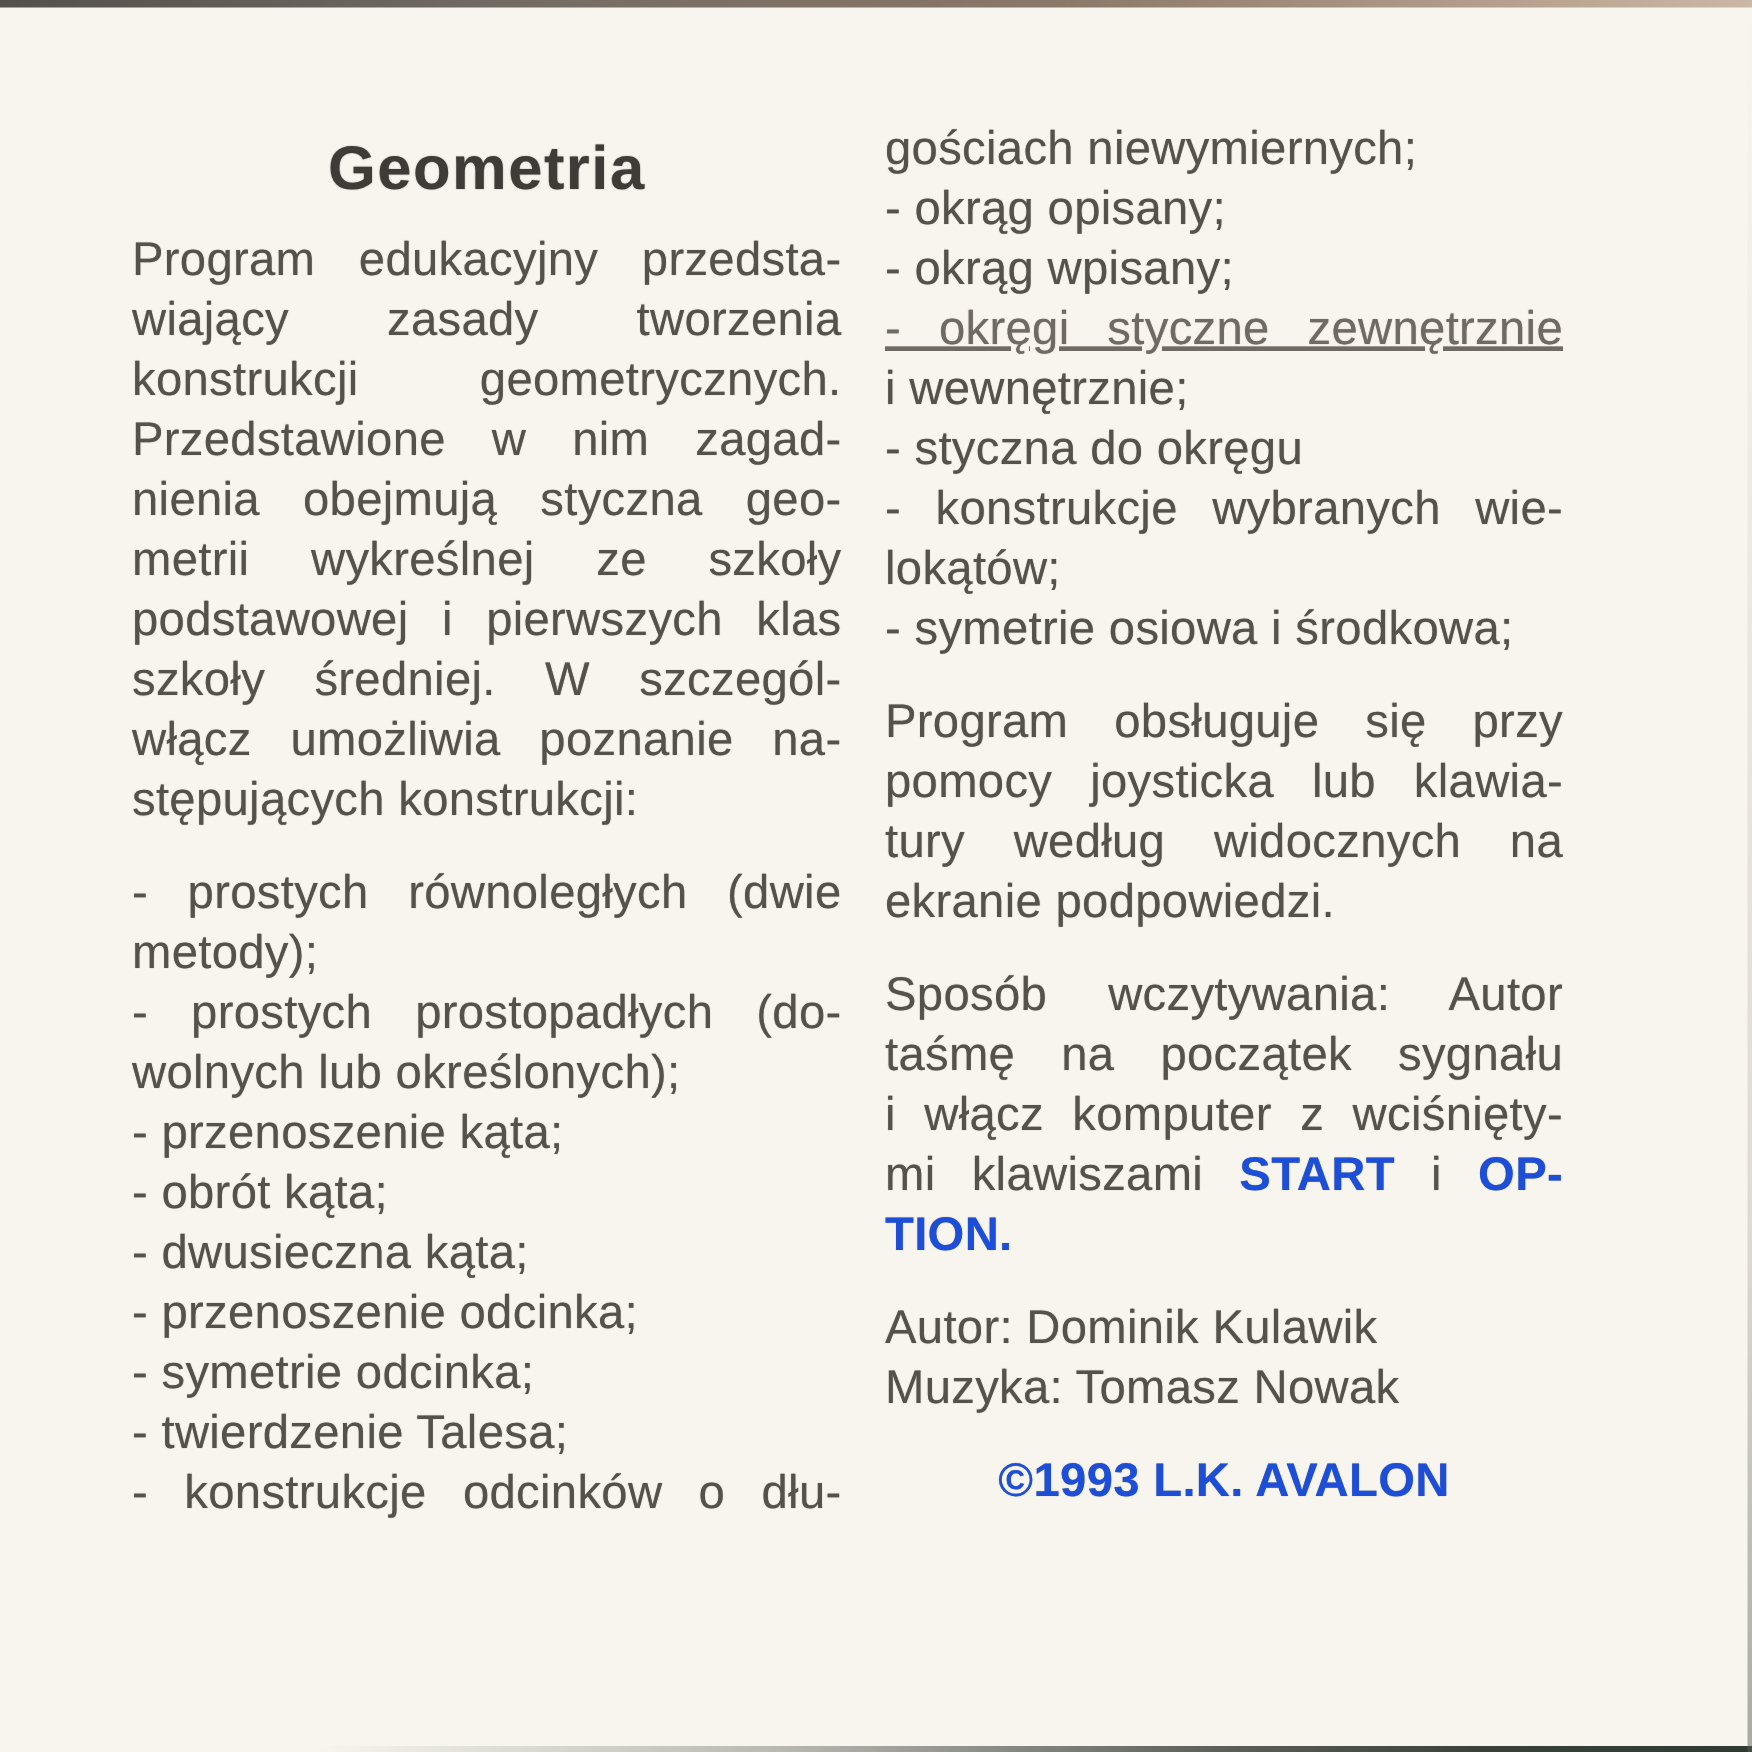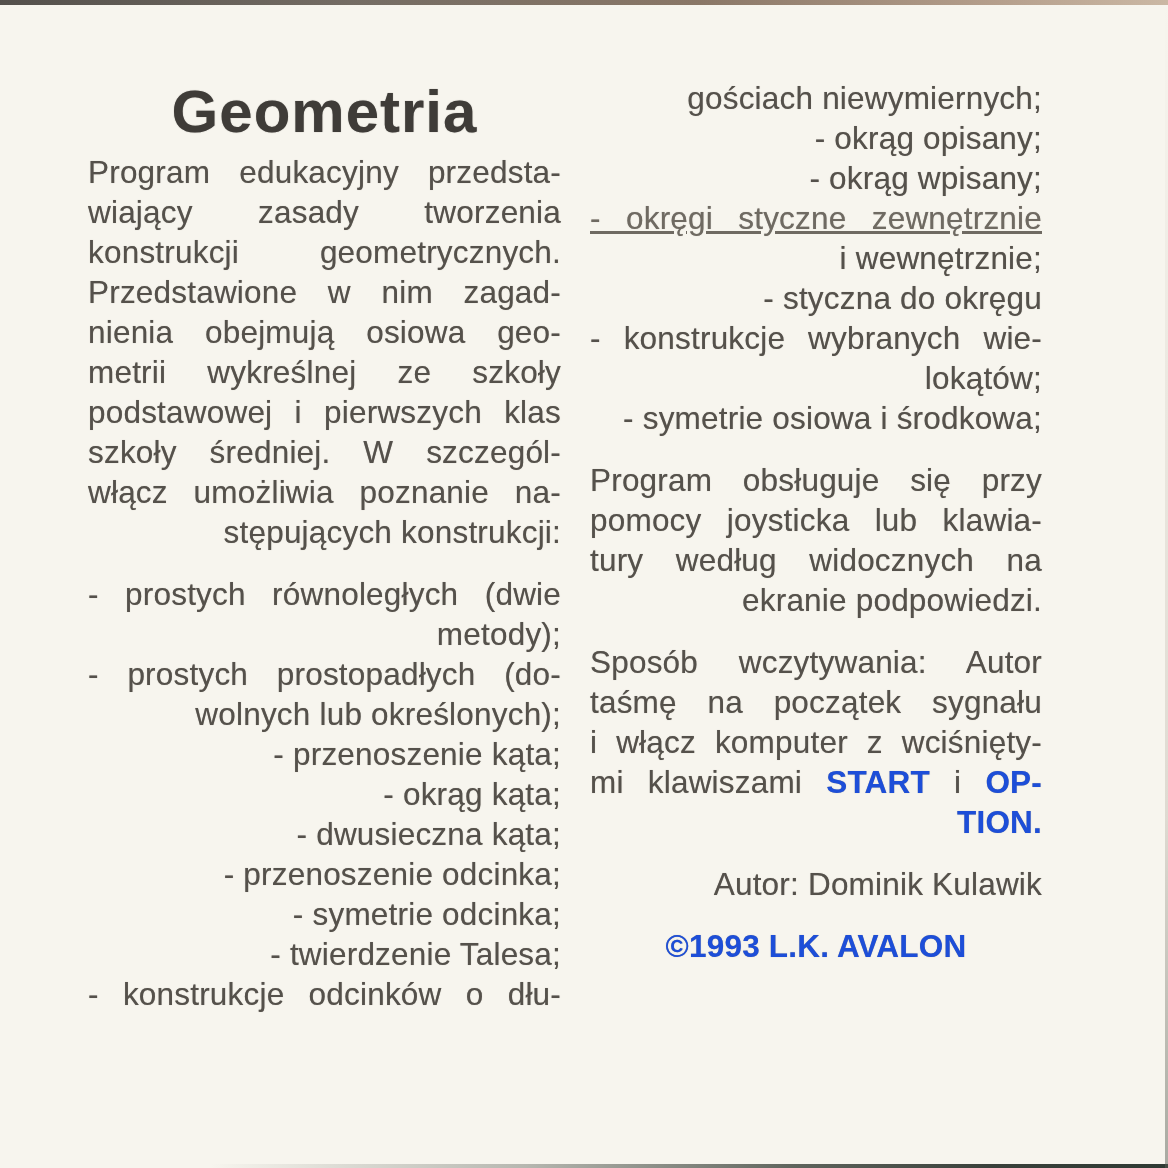--- a/index.html
+++ b/index.html
@@ -26,69 +26,69 @@
   .edge-right {
     position:absolute; right:0; top:0; width:3px; height:100%;
     background: linear-gradient(to bottom, rgba(150,140,125,0) 0%, rgba(150,140,125,.25) 70%, rgba(90,95,85,.5) 100%);
   }
   .col { position:absolute; font-size:31.5px; letter-spacing:.2px; }
   .col-left  { left:88px;  top:86px; width:473px; }
   .col-right { left:590px; top:78px; width:452px; }
   .doc-title {
     text-align:center;
     font-weight:bold;
-    font-size:60px;
+    font-size:41px;
     line-height:52px;
     letter-spacing:1px;
     color: var(--title, #3f3c38);
     margin-bottom:14px;
     text-shadow: 0 0 1px rgba(62,58,53,.5);
   }
   .block + .block { margin-top:22px; }
   .line {
     line-height:40px;
     white-space:normal;
     text-shadow: 0 0 .7px rgba(82,77,70,.55);
   }
   .align-justify { text-align:justify; text-align-last:justify; }
-  .align-left    { text-align:right; }
+  .align-left    { text-align:left; }
   .align-center  { text-align:center; text-align-last:center; }
   .bold { font-weight:bold; color:#1d4ed8; }
   .light { color:#6f6a62;text-decoration:underline; }
 </style>
 </head>
 <body>
 
 <div class="page">
   <div class="edge-top"></div>
   <div class="edge-bottom"></div>
   <div class="edge-right"></div>
 
   <div class="col col-left">
     <div class="doc-title">Geometria</div>
     <div>
         <div class="block">
           <div class="line align-justify">Program edukacyjny przedsta-</div>
           <div class="line align-justify">wiający zasady tworzenia</div>
           <div class="line align-justify">konstrukcji geometrycznych.</div>
           <div class="line align-justify">Przedstawione w nim zagad-</div>
-          <div class="line align-justify">nienia obejmują osiowa geo-</div>
+          <div class="line align-justify">nienia obejmują styczna geo-</div>
           <div class="line align-justify">metrii wykreślnej ze szkoły</div>
           <div class="line align-justify">podstawowej i pierwszych klas</div>
           <div class="line align-justify">szkoły średniej. W szczegól-</div>
           <div class="line align-justify">włącz umożliwia poznanie na-</div>
           <div class="line align-left">stępujących konstrukcji:</div>
         </div>
         <div class="block">
           <div class="line align-justify">- prostych równoległych (dwie</div>
           <div class="line align-left">metody);</div>
           <div class="line align-justify">- prostych prostopadłych (do-</div>
           <div class="line align-left">wolnych lub określonych);</div>
           <div class="line align-left">- przenoszenie kąta;</div>
-          <div class="line align-left">- okrąg kąta;</div>
+          <div class="line align-left">- obrót kąta;</div>
           <div class="line align-left">- dwusieczna kąta;</div>
           <div class="line align-left">- przenoszenie odcinka;</div>
           <div class="line align-left">- symetrie odcinka;</div>
           <div class="line align-left">- twierdzenie Talesa;</div>
           <div class="line align-justify">- konstrukcje odcinków o dłu-</div>
         </div>
       </div>
   </div>
 
   <div class="col col-right">
@@ -112,19 +112,20 @@
         </div>
         <div class="block">
           <div class="line align-justify">Sposób wczytywania: Autor</div>
           <div class="line align-justify">taśmę na początek sygnału</div>
           <div class="line align-justify">i włącz komputer z wciśnięty-</div>
           <div class="line align-justify"><span>mi klawiszami </span><span class="bold">START</span><span> i </span><span class="bold">OP-</span></div>
           <div class="line align-left"><span class="bold">TION.</span></div>
         </div>
         <div class="block">
           <div class="line align-left">Autor: Dominik Kulawik</div>
+          <div class="line align-left">Muzyka: Tomasz Nowak</div>
         </div>
         <div class="block">
           <div class="line align-center bold">©1993 L.K. AVALON</div>
         </div>
       </div>
   </div>
 </div>
 
 </body></html>

